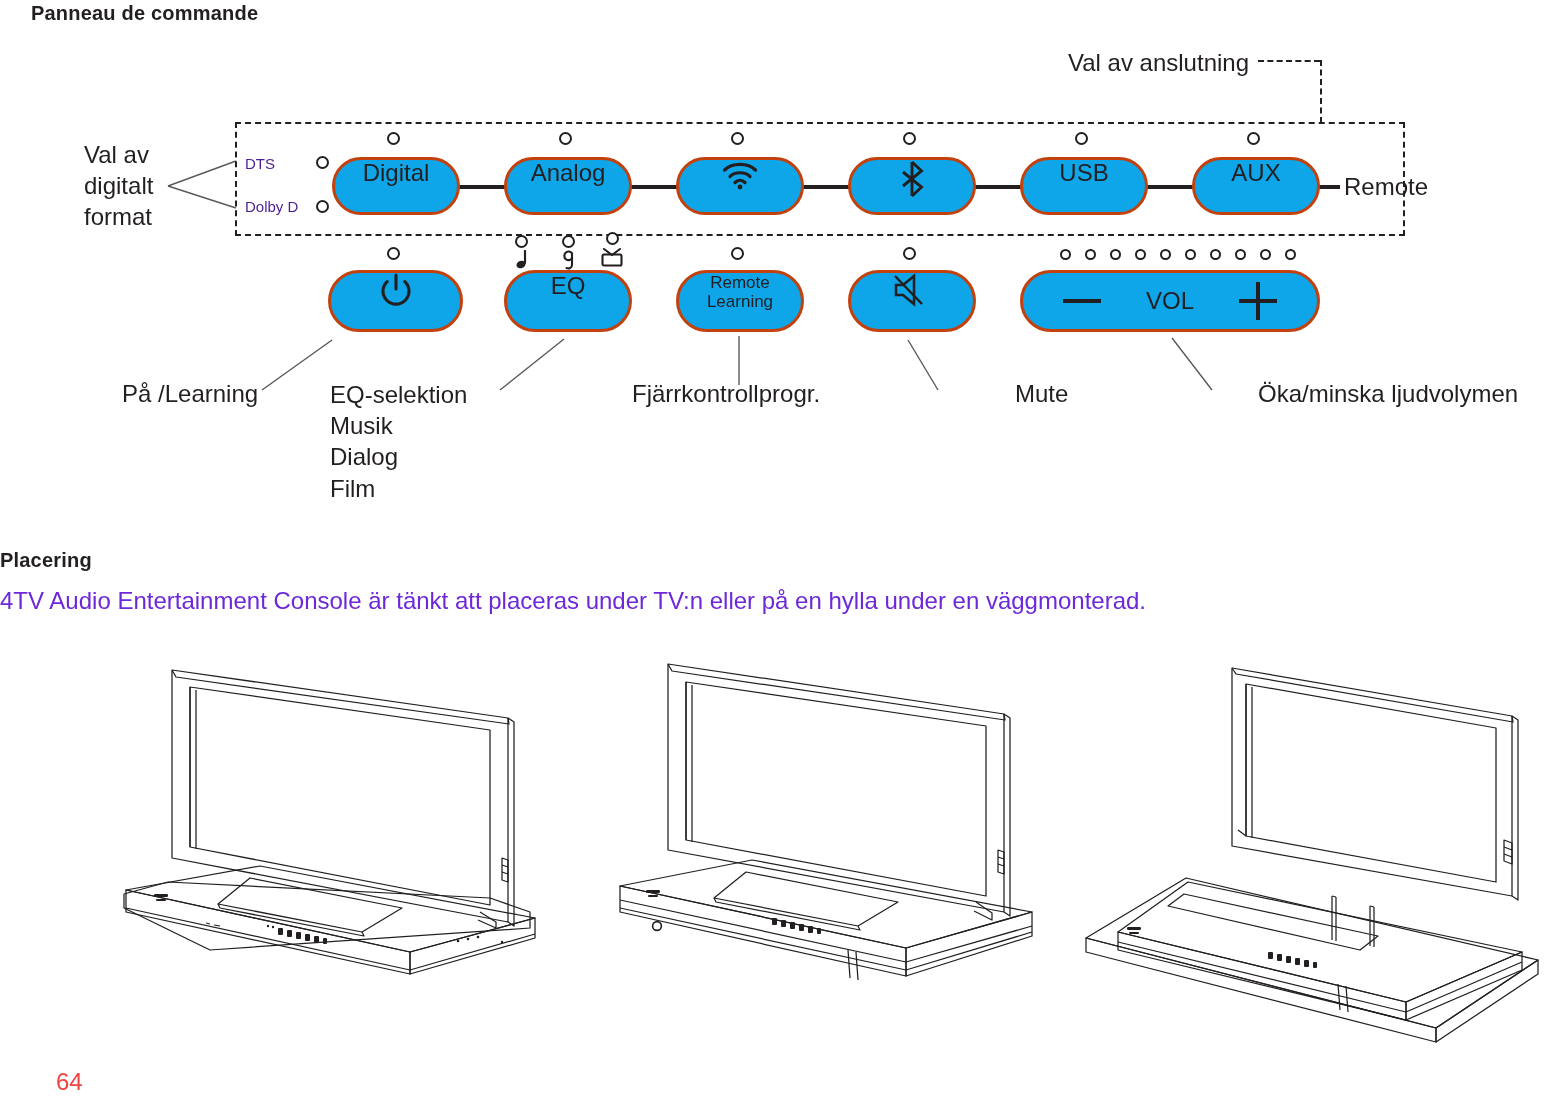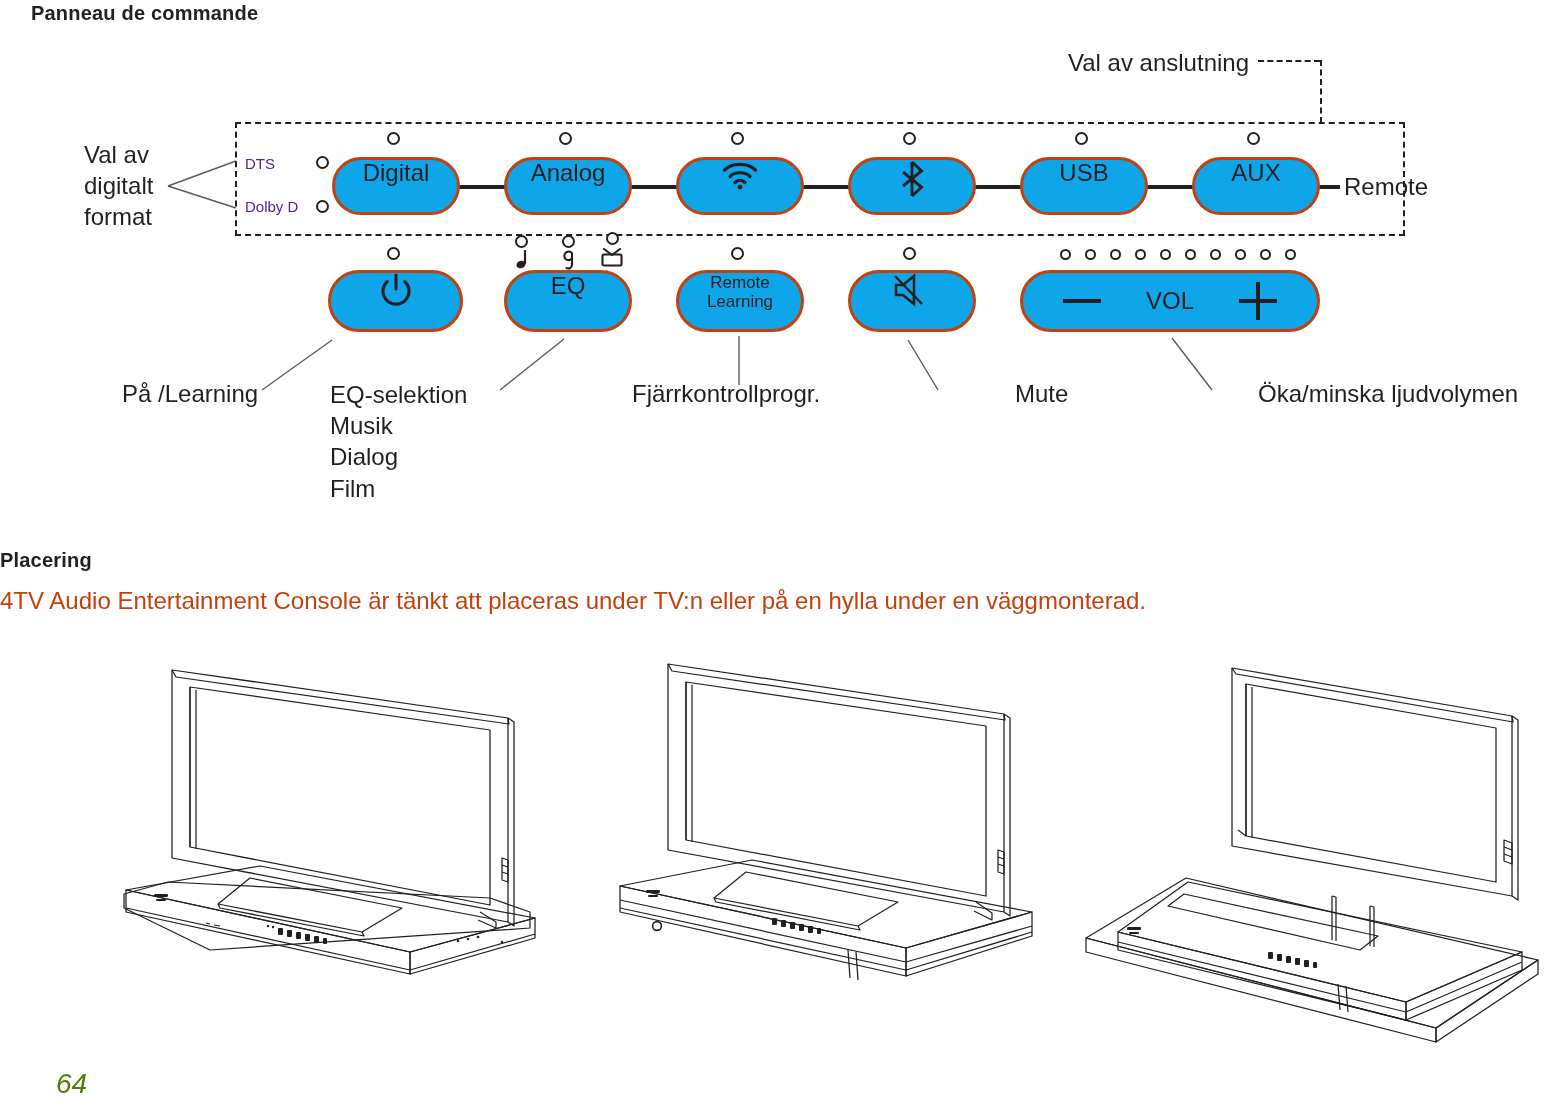--- a/index.html
+++ b/index.html
@@ -20,27 +20,26 @@
   
   .section-heading {
     font-weight: bold;
     font-size: 20px;
     letter-spacing: 0.2px;
     color: #231f20;
     white-space: nowrap;
   }
   .body-copy {
     font-size: 24px;
-    color: #c2410c;
+    color: #6d28d9;
     white-space: nowrap;
   }
   .page-number {
-    font-size: 28px;
-    color: #4d7c0f;
-    font-style: italic;
+    font-size: 24px;
+    color: #ef4444;
   }
 
   
   .callout {
     font-size: 24px;
     color: #231f20;
     line-height: 1.28;
     white-space: nowrap;
   }
   .callout-block { line-height: 1.30; }

